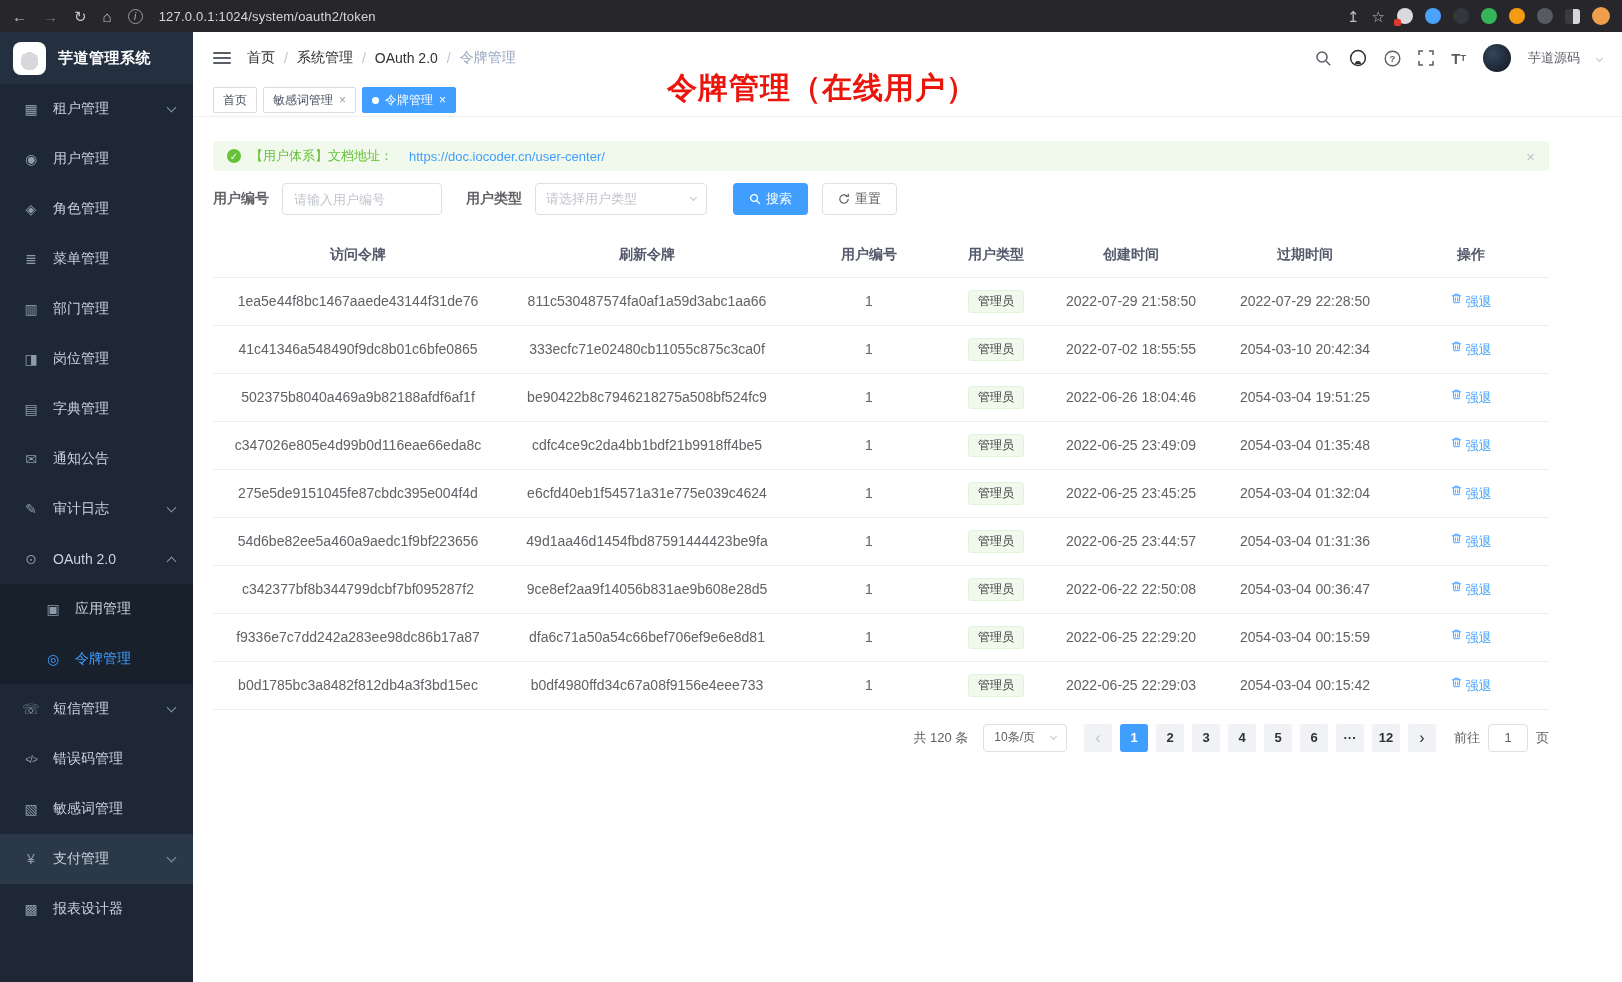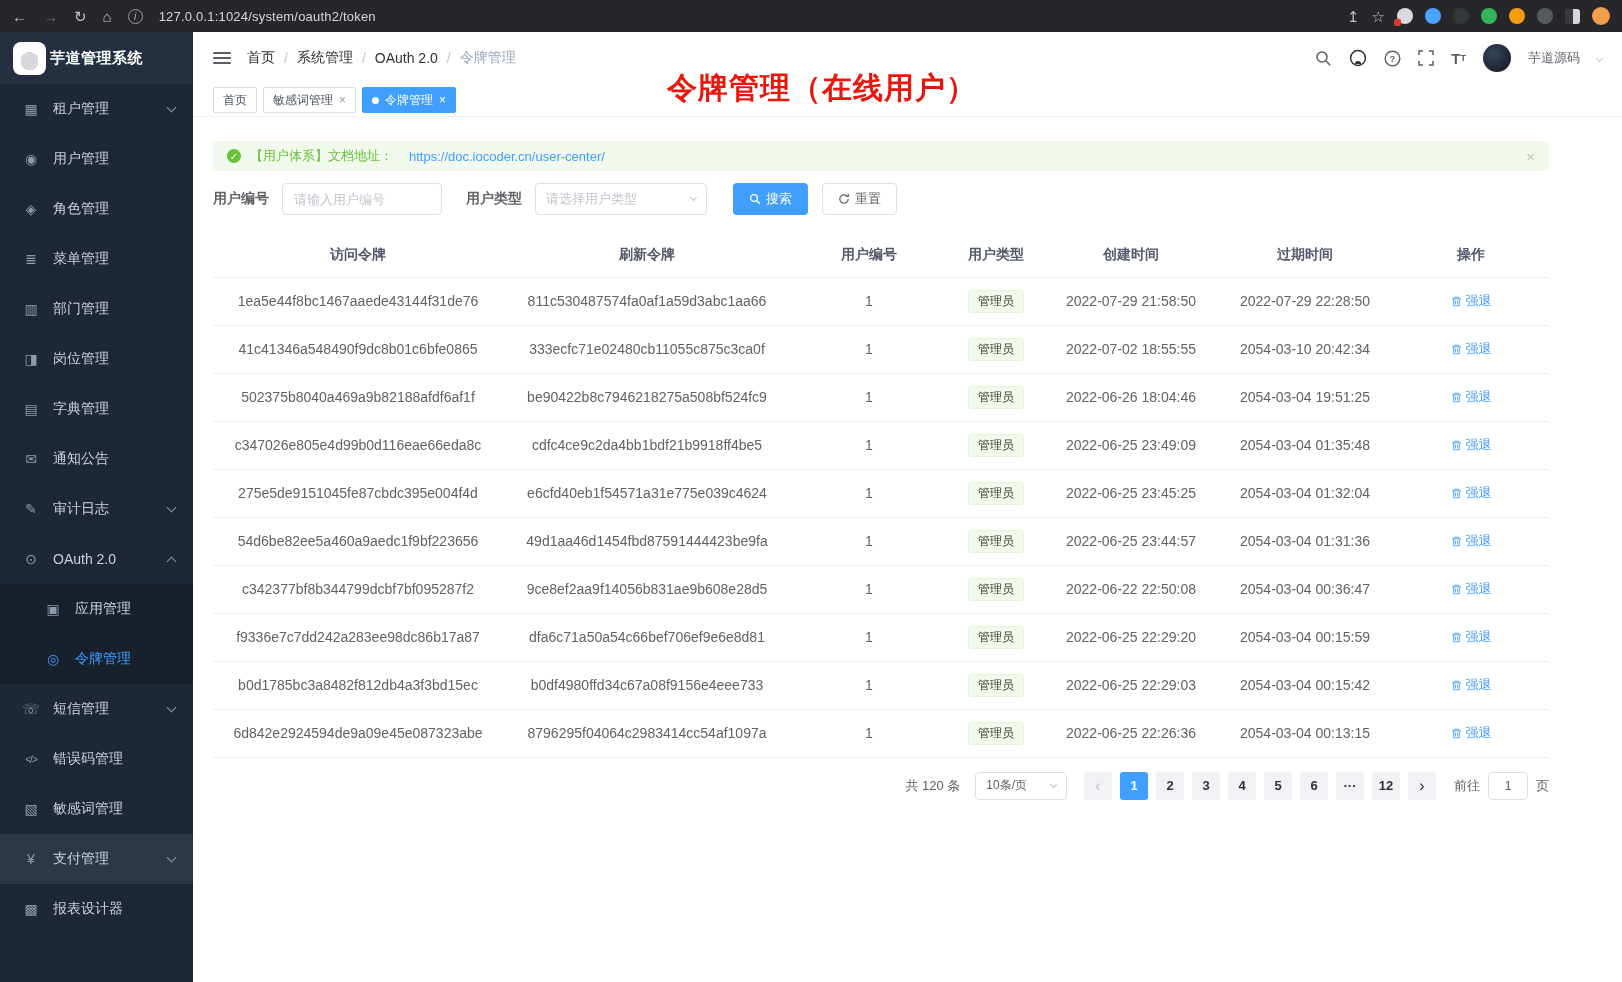--- a/index.html
+++ b/index.html
@@ -17,21 +17,21 @@
   .url{color:#d6d6da;letter-spacing:.2px}
   .bright{margin-left:auto;display:flex;align-items:center;gap:12px}
   .extdot{width:16px;height:16px;border-radius:50%;display:inline-block;position:relative}
   .extdot.badge::after{content:"";position:absolute;left:-3px;bottom:-2px;width:7px;height:7px;background:#e03a2f;border-radius:2px}
   .ext-square{width:15px;height:15px;border-radius:3px;display:inline-block;background:linear-gradient(90deg,#3a3a40 50%,#d7d7da 50%)}
   .profile-ava{width:18px;height:18px;border-radius:50%;background:#f09d4e;display:inline-block}
 
   
   .app{display:flex;height:950px}
   .sidebar{width:193px;flex-shrink:0;background:#1d2736;display:flex;flex-direction:column}
-  .logo{height:52px;display:flex;align-items:center;gap:4px;padding:0 13px;background:#243040}
+  .logo{height:52px;display:flex;align-items:center;gap:12px;padding:0 13px;background:#243040}
   .logo-img{width:33px;height:33px;border-radius:8px;background:#fff;
     background-image:radial-gradient(circle at 50% 58%, #d8d8dc 0 9px, transparent 9px);flex-shrink:0}
   .logo-title{color:#fff;font-size:15px;font-weight:700;letter-spacing:.5px}
   .menu{flex:1;overflow:hidden}
   .menu-item{height:50px;display:flex;align-items:center;padding:0 18px 0 22px;gap:13px;
     color:#c9d1dc;font-size:14px;cursor:pointer}
   .menu-item .mi{width:18px;text-align:center;color:#8f9bab;font-size:14px;flex-shrink:0}
   .menu-item .mi.code{font-size:10px;letter-spacing:-1px}
   .menu-item.sub{background:#18202c;padding-left:44px}
   .menu-item.active,.menu-item.active .mi{color:#409eff}
@@ -88,28 +88,28 @@
   .btn{height:32px;border-radius:4px;font-size:13px;display:inline-flex;align-items:center;gap:5px;
     padding:0 15px;border:1px solid transparent;cursor:pointer;background:#fff}
   .btn.primary{background:#409eff;color:#fff}
   .btn.plain{border-color:#dcdfe6;color:#606266;margin-left:14px}
 
   table{width:100%;border-collapse:collapse;font-size:14px;color:#606266;table-layout:fixed}
   th{height:44px;font-weight:700;color:#53596a;border-bottom:1px solid #ebeef5;text-align:center;font-size:14px}
   td{height:48px;border-bottom:1px solid #ebeef5;text-align:center;overflow:hidden;white-space:nowrap}
   .tag{display:inline-block;padding:2px 9px;font-size:12px;color:#404040;background:#f0f9eb;
     border:1px solid #e1f3d8;border-radius:3px;line-height:17px}
-  .link{color:#409eff;font-size:13px;display:inline-flex;align-items:center;gap:4px;cursor:pointer;text-decoration:none}
+  .link{color:#409eff;font-size:13px;display:inline-flex;gap:4px;cursor:pointer;text-decoration:none}
 
   
   .pager{display:flex;align-items:center;justify-content:flex-end;margin-top:14px;
     font-size:13px;color:#606266}
   .ptotal{margin-right:15px}
   .psel{height:28px;border:1px solid #dcdfe6;border-radius:4px;padding:8px 10px;display:flex;
-    align-items:center;gap:24px;font-size:12px;color:#606266;cursor:pointer;margin-right:17px;background:#fff}
+    align-items:center;gap:16px;font-size:12px;color:#606266;cursor:pointer;margin-right:17px;background:#fff}
   .pages{display:flex;align-items:center;gap:8px;margin-right:18px}
   .pg{min-width:28px;height:28px;padding:0 4px;background:#f0f2f5;border-radius:3px;display:flex;
     align-items:center;justify-content:center;font-weight:700;color:#303133;cursor:pointer;font-size:13px}
   .pg.active{background:#409eff;color:#fff}
   .pg.prev{color:#bfc4cc;font-size:16px;font-weight:400}
   .pg.next{color:#303133;font-size:16px;font-weight:400}
   .goto-label{margin-right:8px}
   .goto-input{width:40px;height:28px;border:1px solid #dcdfe6;border-radius:4px;text-align:center;
     font-size:13px;color:#606266;outline:none;margin-right:8px}
 
@@ -465,34 +465,20 @@
             <td><span class="tag">管理员</span></td>
             <td>2022-06-25 22:29:03</td>
             <td>2054-03-04 00:15:42</td>
             <td><a class="link">
                   <svg width="11" height="11" viewBox="0 0 12 12" fill="none" stroke="#409eff">
                     <path d="M1 3h10M4 3V1.4h4V3M2.6 3l.5 7.6h5.8l.5-7.6M4.8 5v4M7.2 5v4"></path>
                   </svg>
                   <span>强退</span>
                 </a></td>
           </tr>
-          <tr>
-            <td>6d842e2924594de9a09e45e087323abe</td>
-            <td>8796295f04064c2983414cc54af1097a</td>
-            <td>1</td>
-            <td><span class="tag">管理员</span></td>
-            <td>2022-06-25 22:26:36</td>
-            <td>2054-03-04 00:13:15</td>
-            <td><a class="link">
-                  <svg width="11" height="11" viewBox="0 0 12 12" fill="none" stroke="#409eff">
-                    <path d="M1 3h10M4 3V1.4h4V3M2.6 3l.5 7.6h5.8l.5-7.6M4.8 5v4M7.2 5v4"></path>
-                  </svg>
-                  <span>强退</span>
-                </a></td>
-          </tr>
         </tbody>
       </table>
 
       <div class="pager">
         <span class="ptotal">共 120 条</span>
         <div class="psel">
           <span>10条/页</span>
           <span class="chev down sm" style="margin:0 0 3px 0"></span>
         </div>
         <div class="pages">

